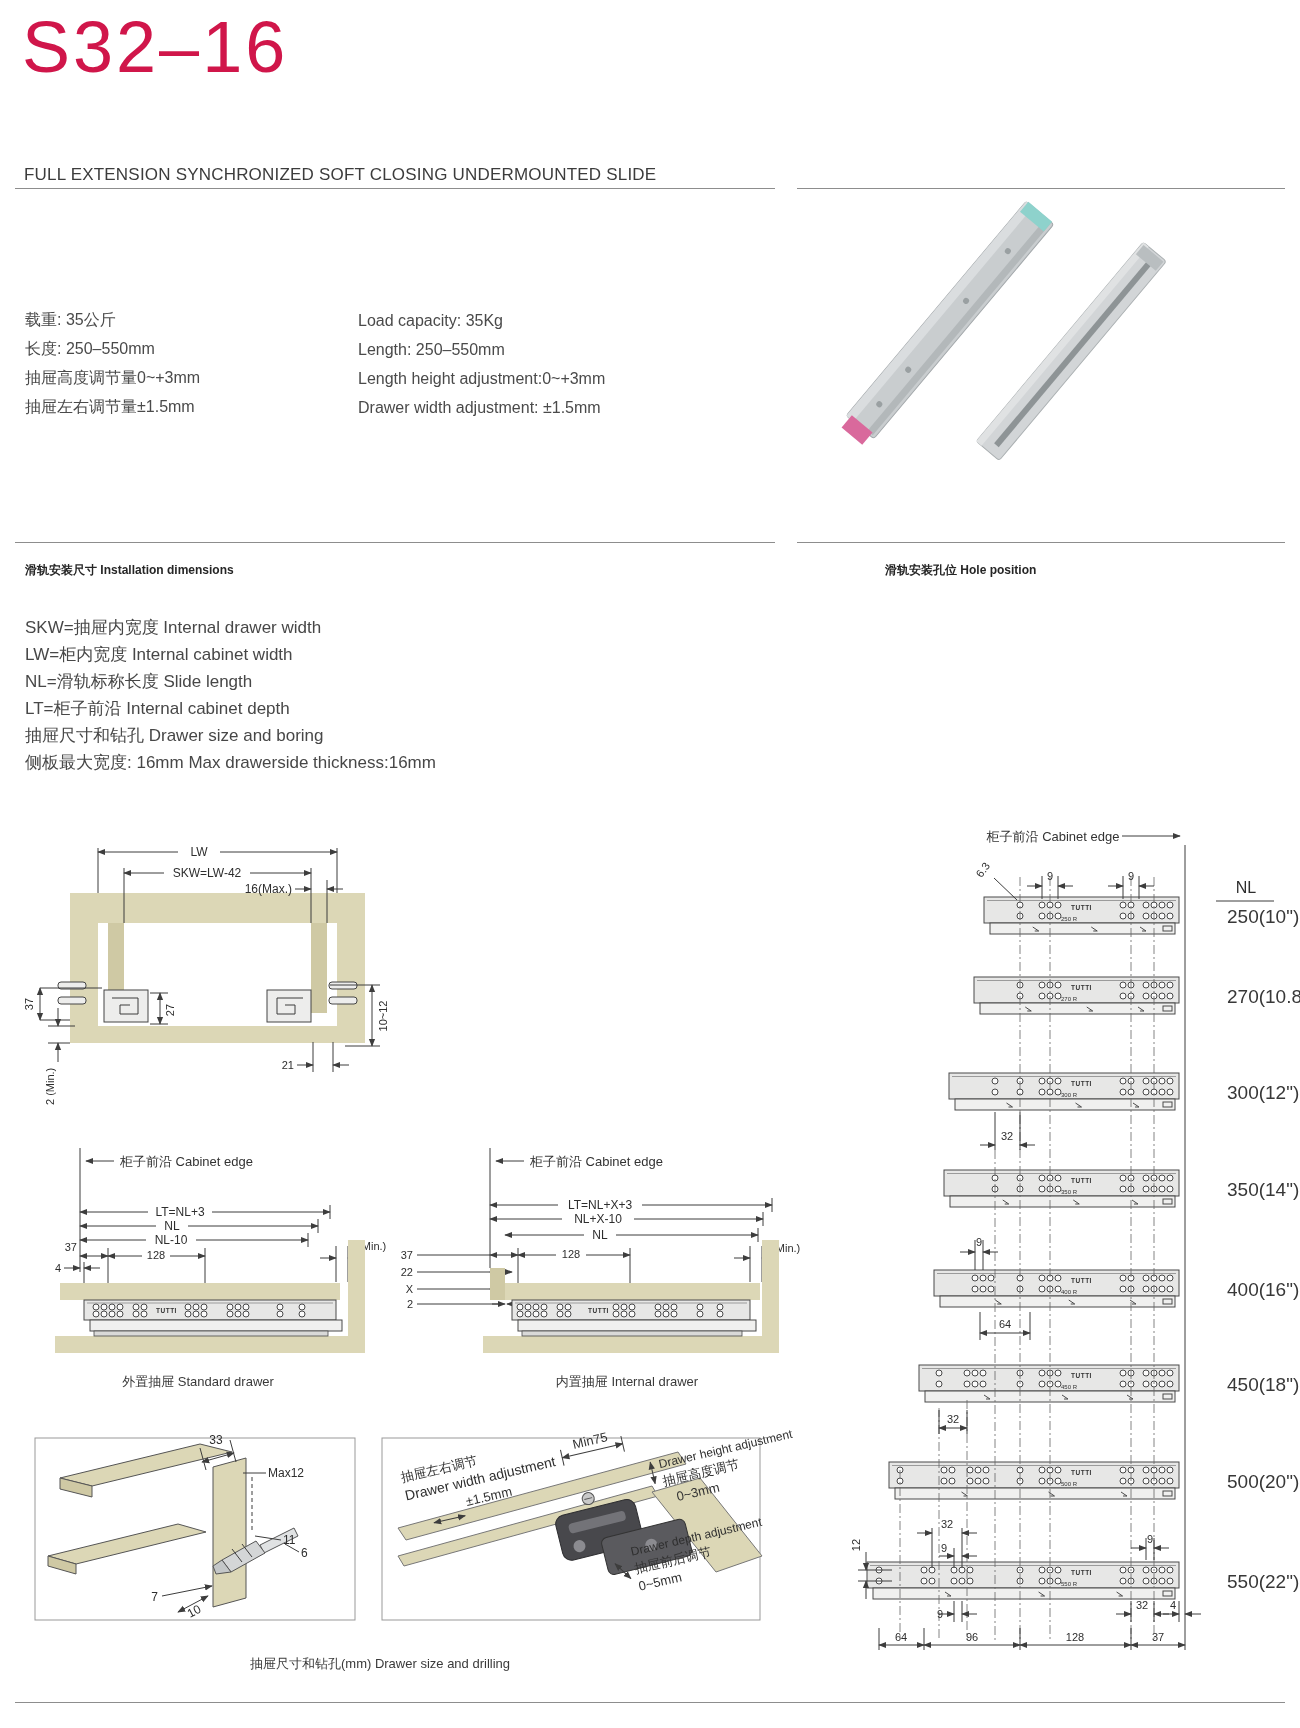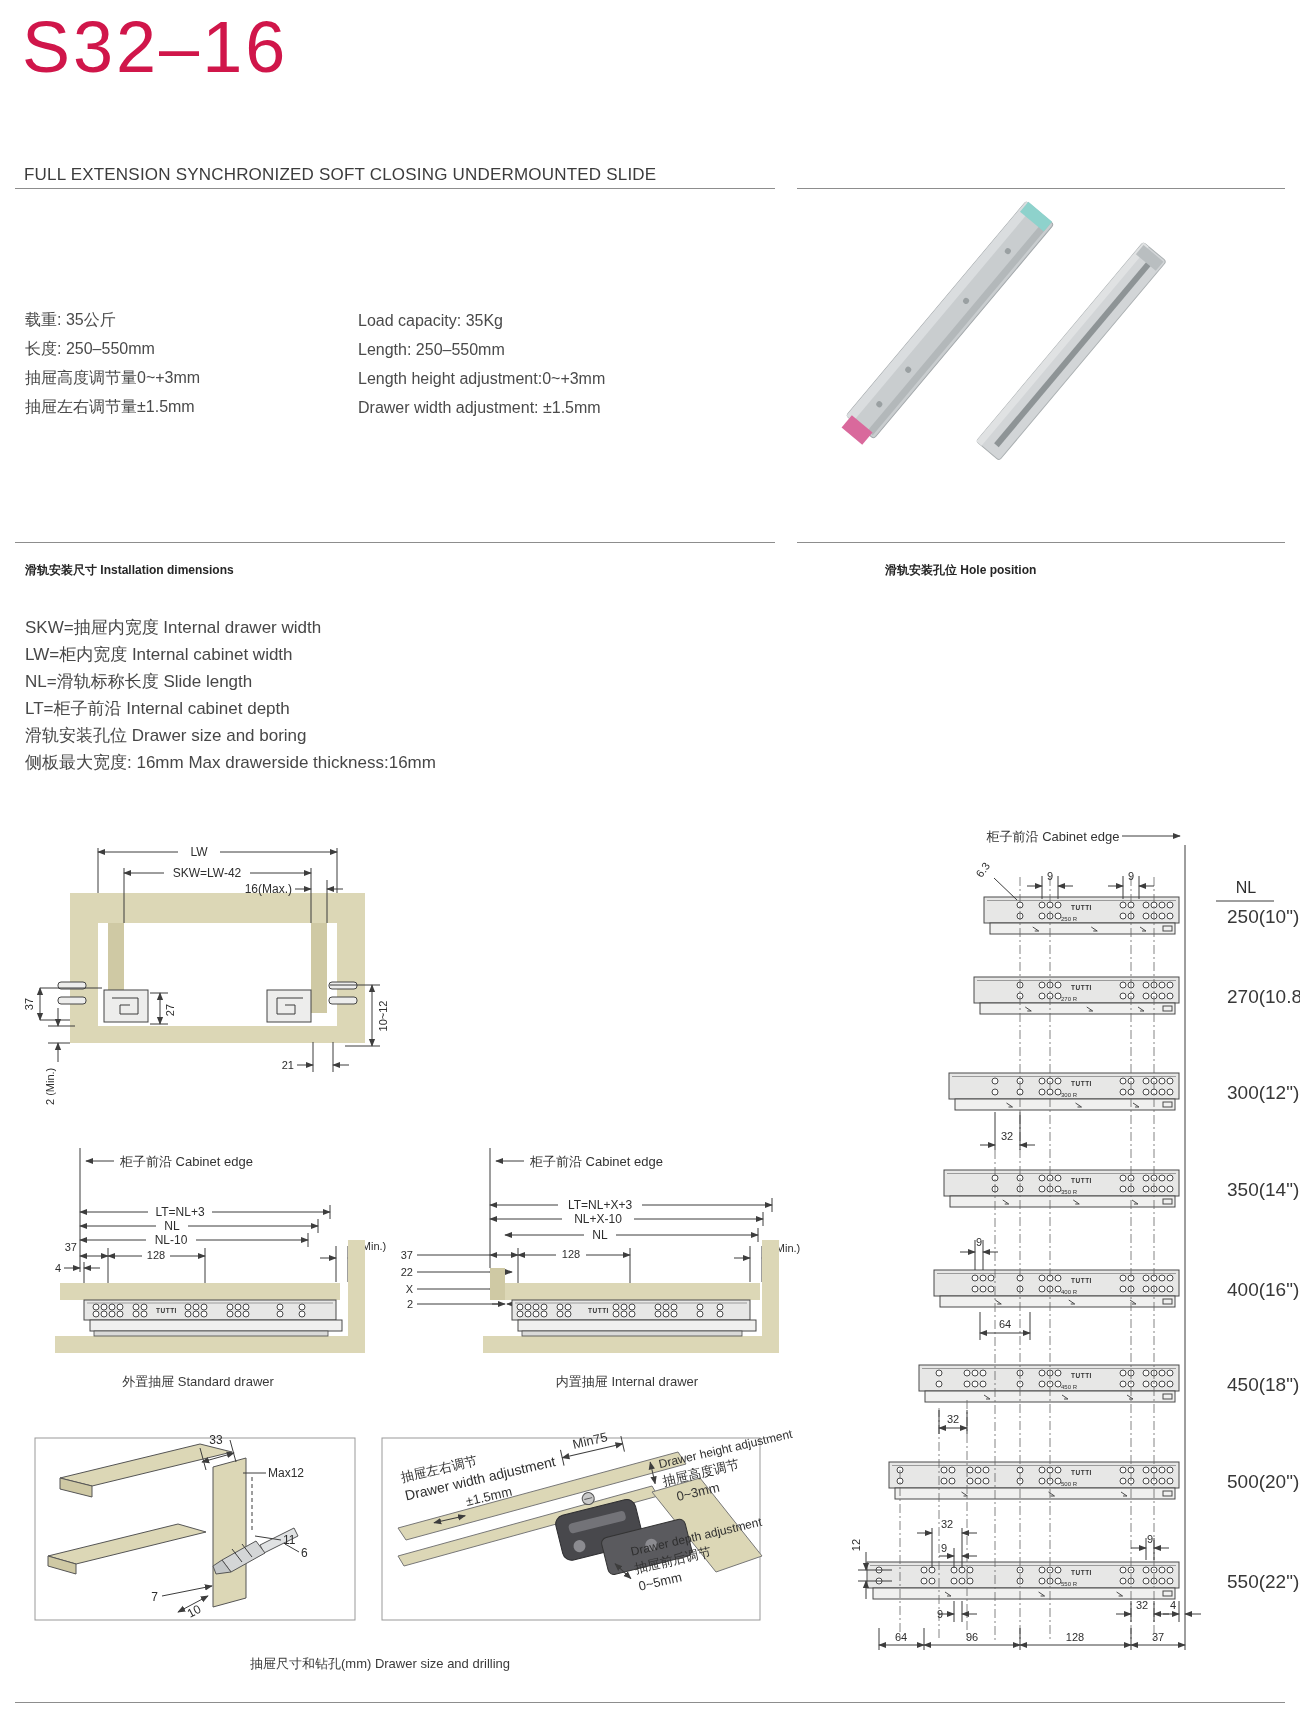--- a/index.html
+++ b/index.html
@@ -68,21 +68,21 @@
   <div class="rule" style="left:797px;top:542px;width:488px"></div>
 
   <div class="sec-h" style="left:25px;top:562px">滑轨安装尺寸 Installation dimensions</div>
   <div class="sec-h" style="left:885px;top:562px">滑轨安装孔位 Hole position</div>
 
   <div class="abs" id="legend">
     <div class="legend-row">SKW=抽屉内宽度  Internal drawer width</div>
     <div class="legend-row">LW=柜内宽度  Internal cabinet width</div>
     <div class="legend-row">NL=滑轨标称长度  Slide length</div>
     <div class="legend-row">LT=柜子前沿  Internal cabinet depth</div>
-    <div class="legend-row">滑轨安装孔位  Drawer size and boring</div>
+    <div class="legend-row">抽屉尺寸和钻孔  Drawer size and boring</div>
     <div class="legend-row">侧板最大宽度: 16mm   Max drawerside thickness:16mm</div>
   </div>
 
   <div class="rule" style="left:15px;top:1702px;width:1270px"></div>
 
   <svg id="drawings" width="1300" height="1728" style="position:absolute;left:0;top:0">
     <defs>
       <marker id="ar" viewBox="0 0 10 10" refX="9" refY="5" markerWidth="8" markerHeight="8" orient="auto-start-reverse">
         <path d="M0,1 L10,5 L0,9 z" fill="#3d3d3d"></path>
       </marker>

